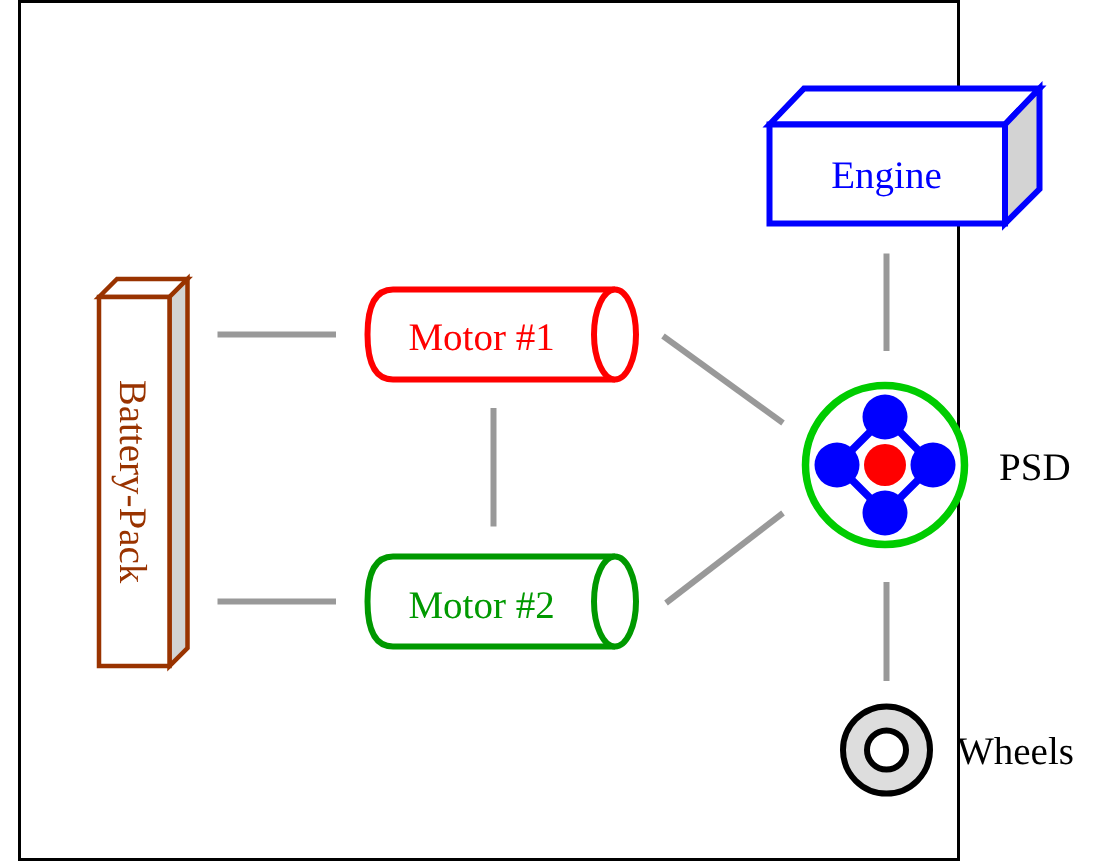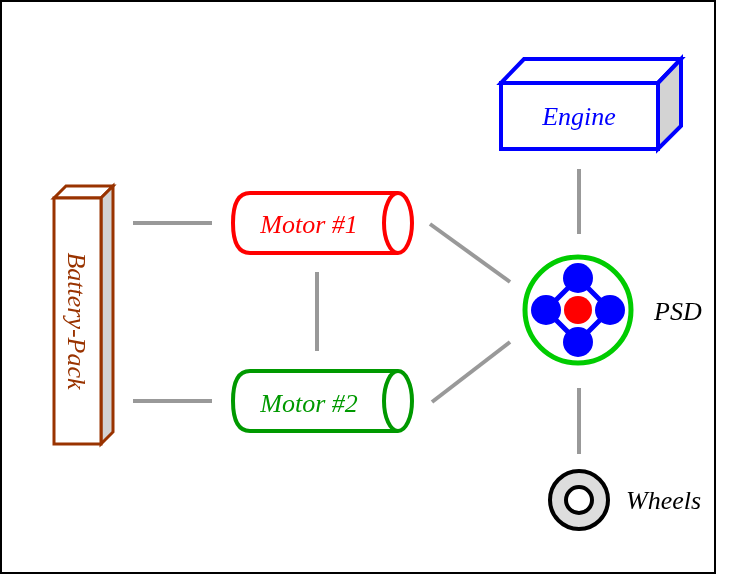--- a/index.html
+++ b/index.html
@@ -1,23 +1,22 @@
 <!DOCTYPE html>
 <html><head>
 <meta charset="utf-8">
 <style>
   html, body { margin: 0; padding: 0; background: #ffffff; }
   body { width: 744px; height: 574px; overflow: hidden; }
   .frame {
-    position: absolute; left: 0; top: 0;
-    width: 716px; height: 574px;
+    position: absolute; left: 12px; top: 0;
+    width: 628px; height: 574px;
     box-sizing: border-box;
     border: 2px solid #000000;
     background: #ffffff;
-    font-style: italic;
   }
   svg { position: absolute; left: 0; top: 0; }
   text { font-family: "Liberation Serif", serif; }
 </style>
 </head>
 <body>
 
 <div class="frame">
 <svg width="744" height="574" viewBox="0 0 744 574">
 

